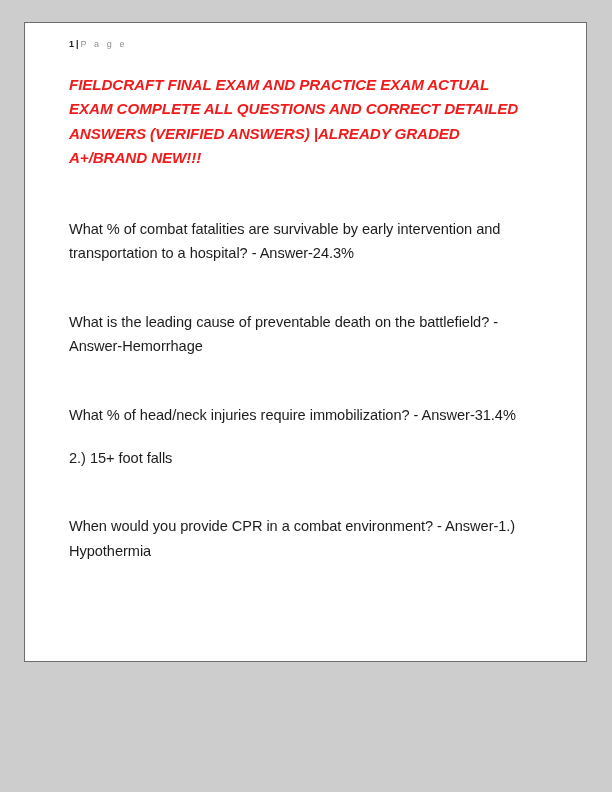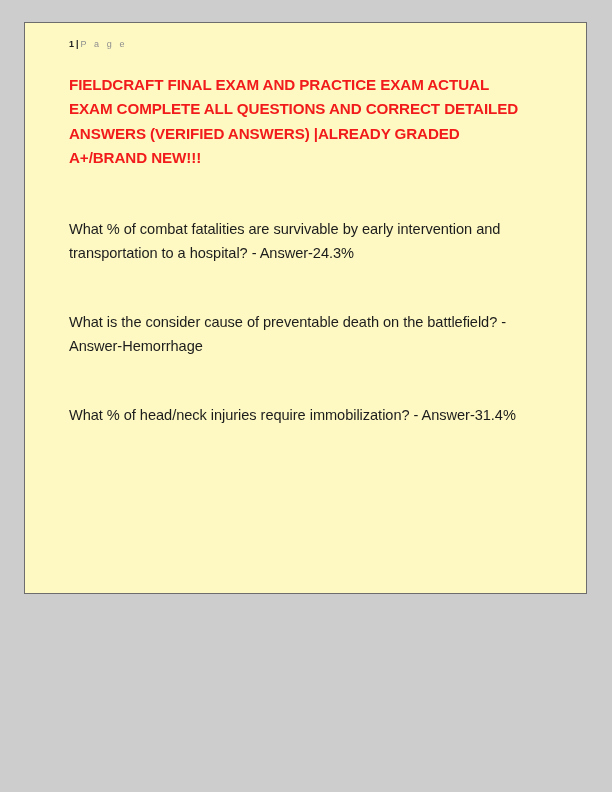--- a/index.html
+++ b/index.html
@@ -12,24 +12,24 @@
     background: #cdcdcd;
     font-family: "Liberation Sans", sans-serif;
     overflow: hidden;
   }
 
   #page {
     position: absolute;
     left: 24px;
     top: 22px;
     width: 563px;
-    height: 572px;
+    height: 640px;
     border: 1px solid #6d6d6d;
     box-sizing: border-box;
-    background: #fef9c3;
+    background: #ffffff;
   }
 
   #page-inner {
     position: absolute;
     left: 44px;
     top: 14px;
     right: 22px;
   }
 
   
@@ -58,20 +58,21 @@
   
   .doc-title {
     color: #f21b1b;
     font-weight: bold;
     font-size: 15.2px;
     line-height: 24.4px;
     letter-spacing: -0.1px;
     margin: 0;
     padding: 0;
     max-width: 452px;
+    font-style: italic;
   }
 
   
   .qa-block {
     margin-top: 44px;
   }
   .qa-block.tight {
     margin-top: 18px;
   }
   .qa-block.first {
@@ -96,23 +97,29 @@
       <span class="pg-num">1</span><span class="pg-sep">|</span><span class="pg-word">P a g e</span>
     </div>
 
     <h1 class="doc-title">FIELDCRAFT FINAL EXAM AND PRACTICE EXAM ACTUAL EXAM COMPLETE ALL QUESTIONS AND CORRECT DETAILED ANSWERS (VERIFIED ANSWERS) |ALREADY GRADED A+/BRAND NEW!!!</h1>
 
     <div class="qa-block first">
       <p class="body-line">What % of combat fatalities are survivable by early intervention and transportation to a hospital? - Answer-24.3%</p>
     </div>
 
     <div class="qa-block">
-      <p class="body-line">What is the consider cause of preventable death on the battlefield? - Answer-Hemorrhage</p>
+      <p class="body-line">What is the leading cause of preventable death on the battlefield? - Answer-Hemorrhage</p>
     </div>
 
     <div class="qa-block">
       <p class="body-line">What % of head/neck injuries require immobilization? - Answer-31.4%</p>
     </div>
 
+    <div class="qa-block tight">
+      <p class="body-line">2.) 15+ foot falls</p>
+    </div>
 
+    <div class="qa-block">
+      <p class="body-line">When would you provide CPR in a combat environment? - Answer-1.) Hypothermia</p>
+    </div>
 
   </div>
 </div>
 
 </body></html>

